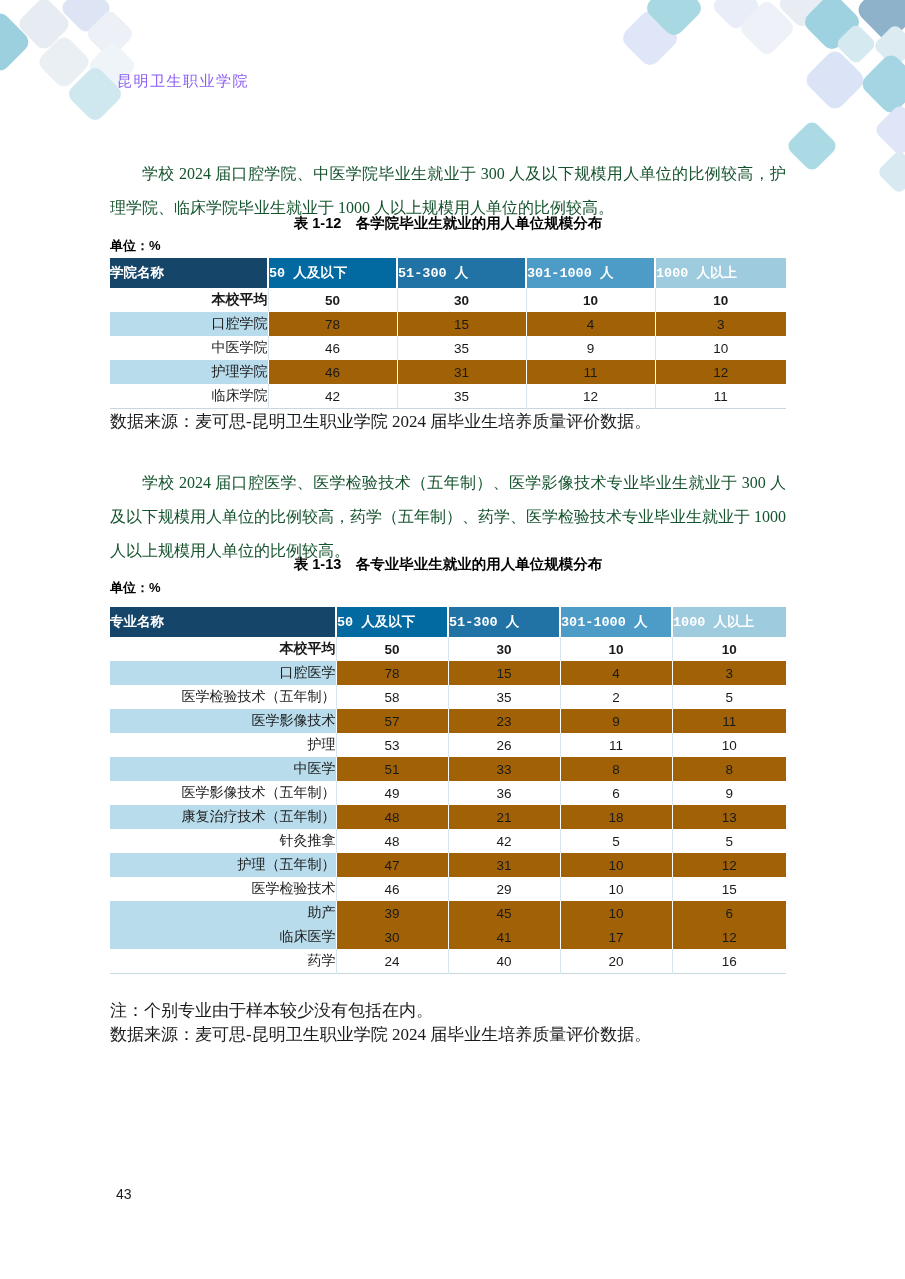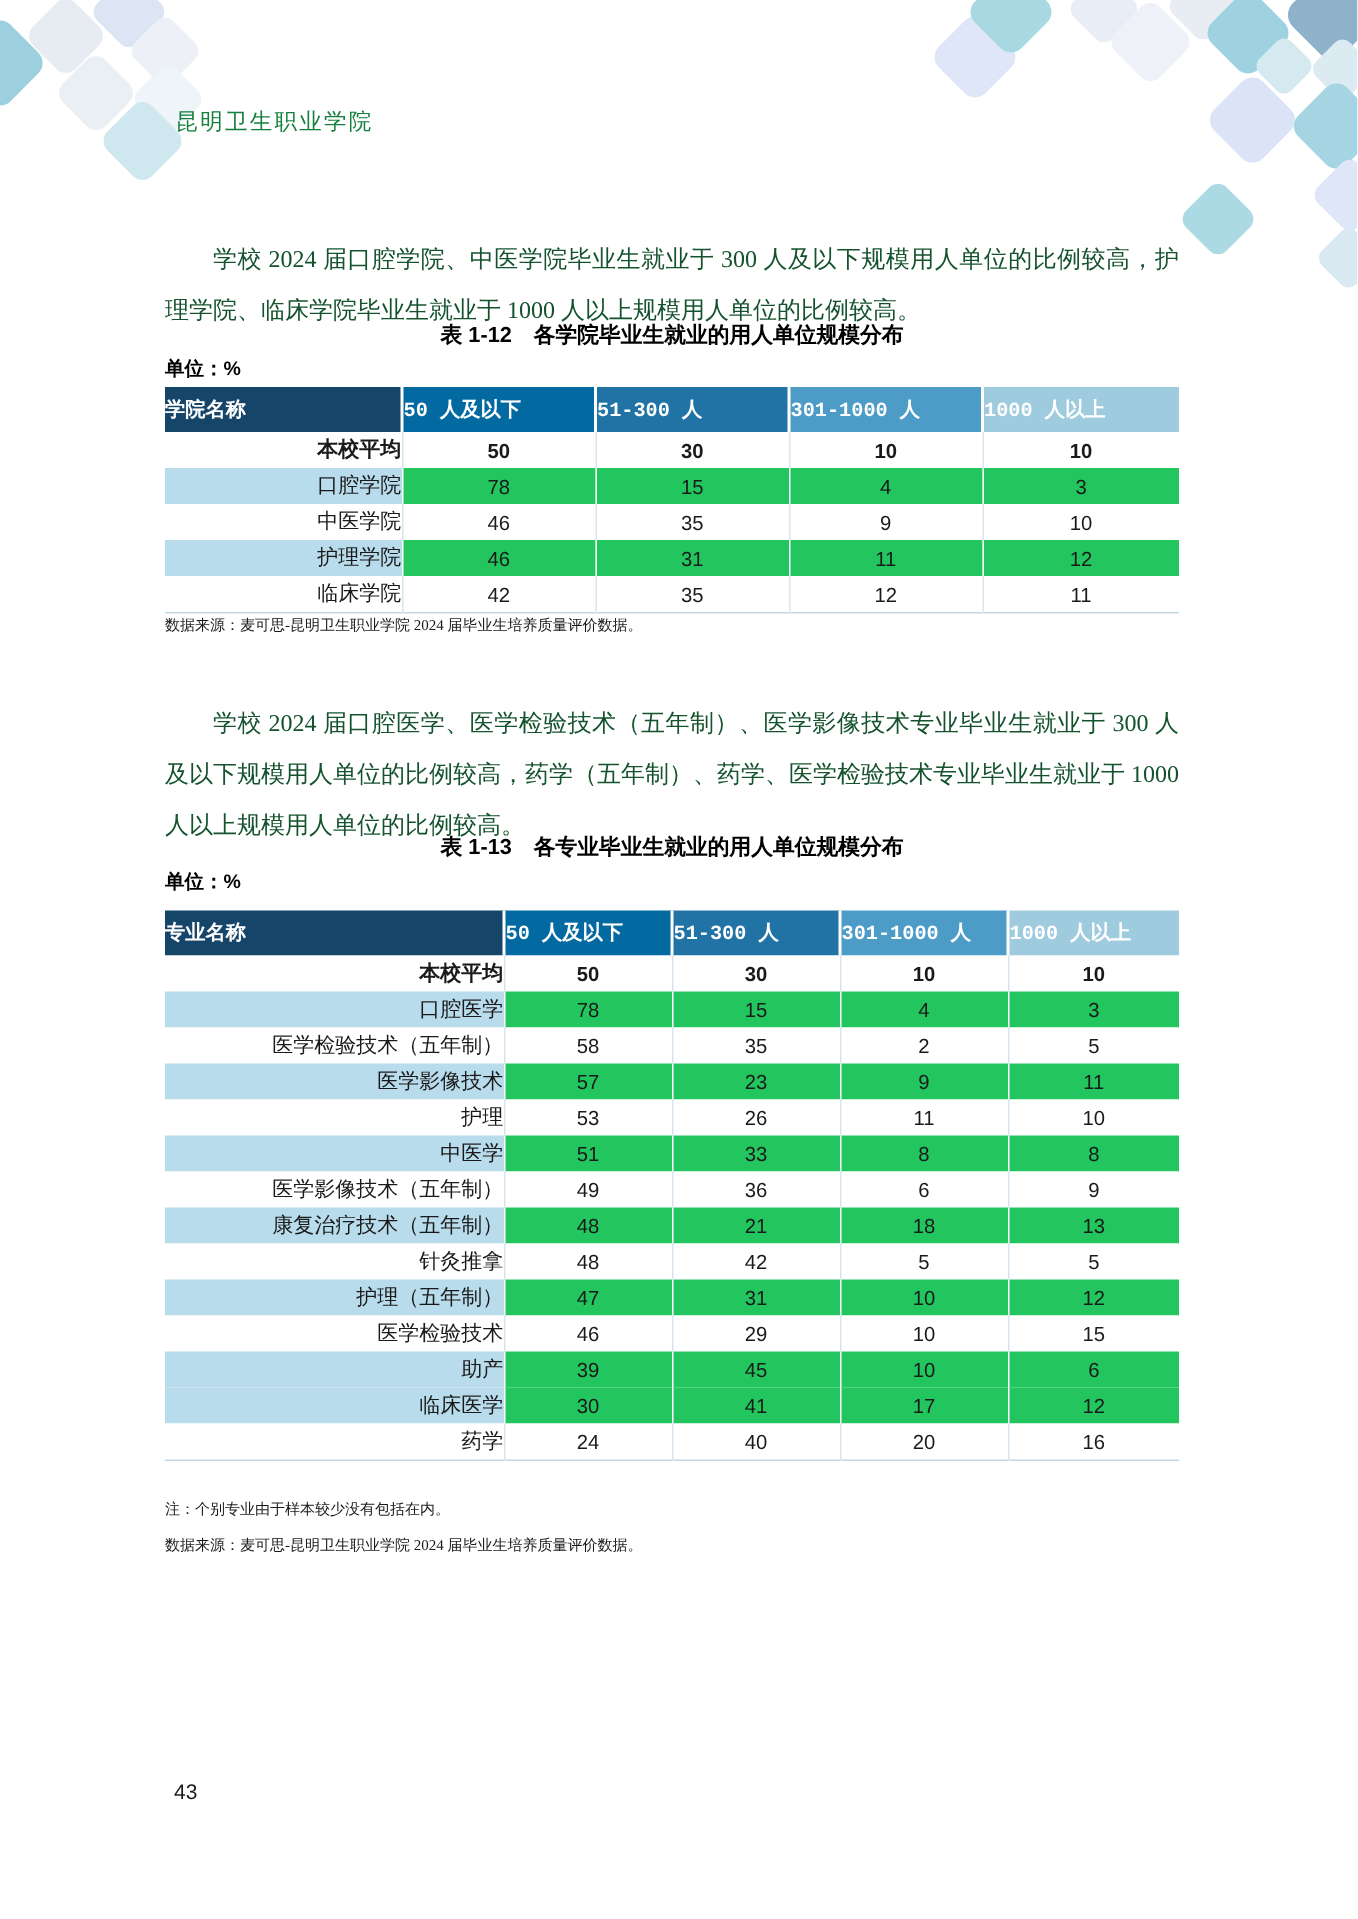--- a/index.html
+++ b/index.html
@@ -3,21 +3,21 @@
 <meta charset="utf-8">
 <style>
   html, body { margin:0; padding:0; background:#ffffff; }
   .page {
     position:relative; width:905px; height:1279px; background:#ffffff;
     overflow:hidden; font-family:"Liberation Serif","DejaVu Serif",serif; color:#111;
   }
   .diamond { position:absolute; transform:rotate(45deg); }
   .brand {
     position:absolute; left:117px; top:72px; font-size:15px; letter-spacing:1.5px;
-    color:#15803d; font-family:"Liberation Serif","DejaVu Serif",serif;
+    color:#8b5cf6; font-family:"Liberation Serif","DejaVu Serif",serif;
   }
   .para {
     position:absolute; left:110px; width:676px; font-size:16px; line-height:34px;
     text-align:justify; text-indent:2em; color:#14532d;
   }
   .p1 { top:141px; }
   .p2 { top:450px; }
   .caption {
     position:absolute; left:110px; width:676px; text-align:center;
     font-family:"Liberation Sans","DejaVu Sans",sans-serif; font-weight:bold;
@@ -52,25 +52,25 @@
   table.t td {
     height:24px; padding:0; font-size:13.5px; text-align:center; color:#1a1a1a;
     font-family:"Liberation Sans","DejaVu Sans",sans-serif;
     border-right:1px solid #d7e5ee; background:#ffffff;
   }
   table.t td:last-child { border-right:none; }
   table.t td.label {
     text-align:right; padding-left:10px; font-size:14px;
     font-family:Liberation Mono, monospace;
   }
-  table.t tr.shaded td { background:#22c55e; border-right-color:#ffffff; }
+  table.t tr.shaded td { background:#a16207; border-right-color:#ffffff; }
   table.t tr.shaded td.label { background:#b9dcec; }
   table.t tr.bold-row td { font-weight:bold; }
   .note {
-    position:absolute; left:110px; width:676px; font-size:10px; color:#1a1a1a;
+    position:absolute; left:110px; width:676px; font-size:17px; color:#1a1a1a;
     font-family:"Liberation Serif","DejaVu Serif",serif;
   }
   .source1 { top:410px; }
   .note2   { top:999px; }
   .source2 { top:1023px; }
   .pageno {
     position:absolute; left:116px; top:1186px; font-size:14px; color:#1a1a1a;
     font-family:"Liberation Sans","DejaVu Sans",sans-serif;
   }
 </style>

